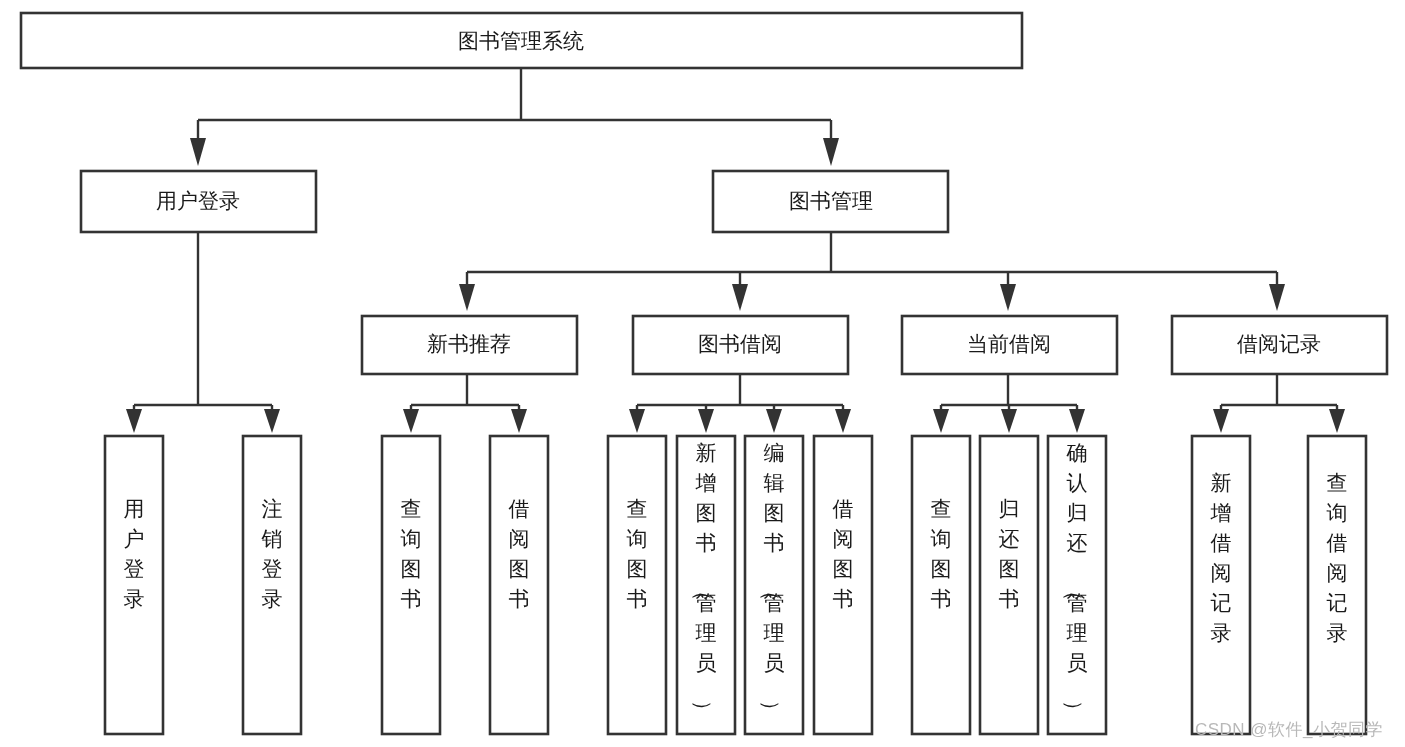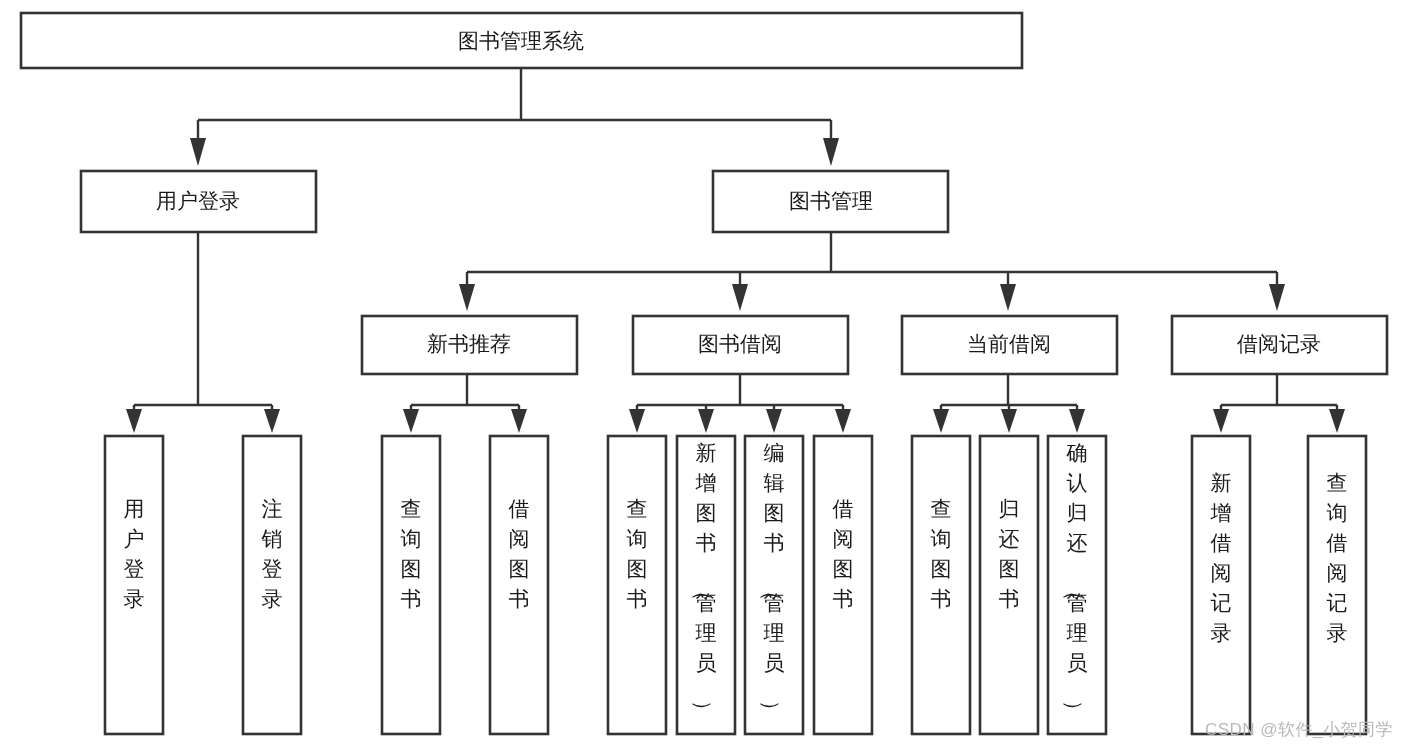--- a/index.html
+++ b/index.html
@@ -48,21 +48,21 @@
     stroke: #333333;
     stroke-width: 2.4;
     fill: none;
   }
   .arrow-head {
     fill: #333333;
     stroke: none;
   }
   .watermark {
     position: absolute;
-    right: 12px;
+    right: 22px;
     bottom: 6px;
     font-family: "Liberation Sans", "DejaVu Sans", sans-serif;
     font-size: 17px;
     color: #b8b8b8;
     white-space: nowrap;
     letter-spacing: 0.5px;
     user-select: none;
   }
 </style>
 </head>

